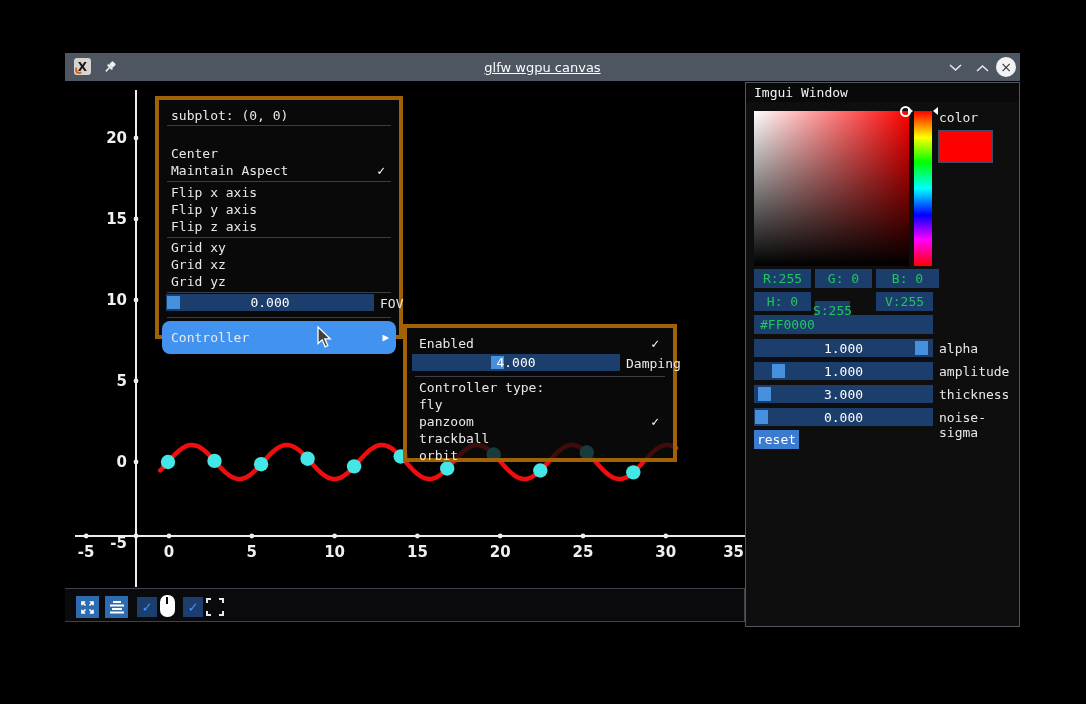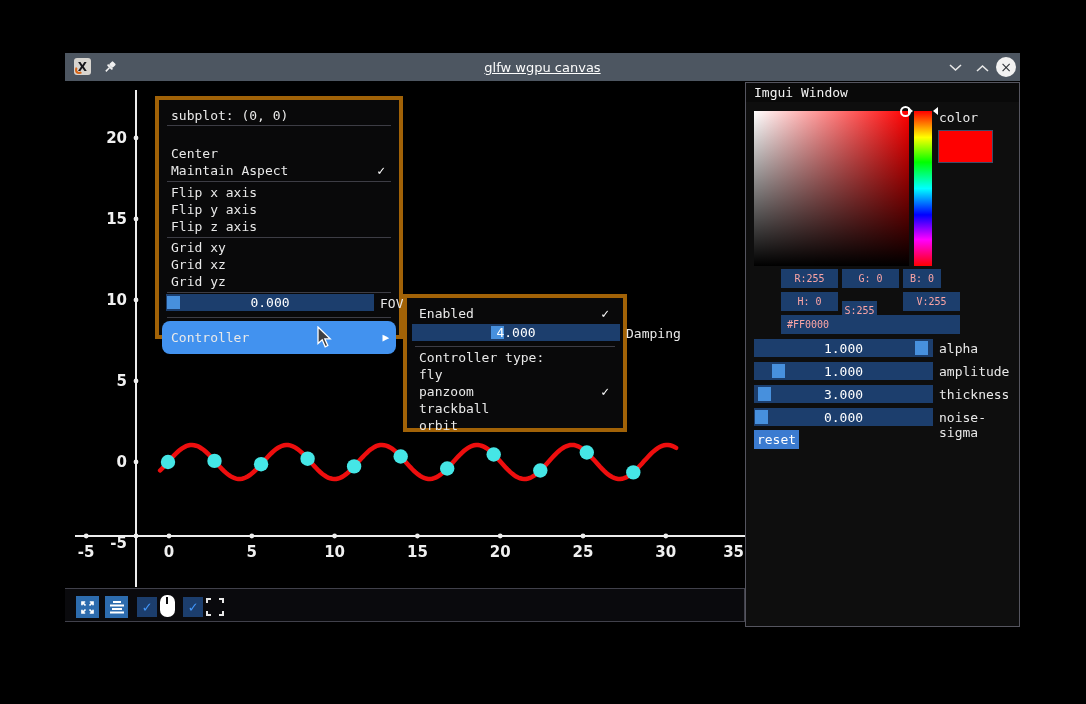--- a/index.html
+++ b/index.html
@@ -44,21 +44,21 @@
          background:linear-gradient(to bottom,rgba(0,0,0,0),#000),linear-gradient(to right,#fff,#f00);}
   #sv-indicator{left:154px;top:23px;width:11px;height:11px;border:2px solid #fff;border-radius:50%;box-sizing:border-box;}
   #hue-bar{left:168px;top:28px;width:18px;height:155px;
          background:linear-gradient(to bottom,#f00 0%,#ff0 17%,#0f0 33%,#0ff 50%,#00f 67%,#f0f 83%,#f00 100%);}
   .hue-arrow{width:0;height:0;border-top:4px solid transparent;border-bottom:4px solid transparent;top:24px;}
   #hue-arrow-l{left:162px;border-left:5px solid #fff;}
   #hue-arrow-r{left:187px;border-right:5px solid #fff;}
   #color-label{left:193px;top:27px;font-size:13px;}
   #color-swatch{left:192px;top:47px;width:55px;height:33px;border:1px solid #3f4c68;box-sizing:border-box;}
   .field{position:absolute;height:19px;background:#1c3e6d;display:flex;align-items:center;
-         justify-content:center;font-size:10px;color:#fca5a5;box-sizing:border-box;margin-left:27px;}
+         justify-content:center;font-size:13px;color:#22c55e;box-sizing:border-box;}
   .imslider{position:absolute;left:8px;width:179px;height:18px;background:#1c3e6d;}
   .imslider .grab{position:absolute;top:2px;bottom:2px;width:13px;background:#4790dd;}
   .imslider .val{position:absolute;left:0;right:0;top:0;bottom:0;display:flex;align-items:center;
          justify-content:center;font-size:13px;color:#ffffff;}
   .imlabel{position:absolute;left:193px;font-size:13px;}
   #reset-btn{left:8px;top:347px;width:45px;height:19px;background:#3b7bd0;display:flex;align-items:center;
          justify-content:center;font-size:13px;color:#fff;}
   
   #toolbar{left:65px;top:588px;width:680px;height:34px;background:#0a0a0d;z-index:3;box-sizing:border-box;
          border-top:1px solid #41414b;border-right:1px solid #41414b;border-bottom:1px solid #41414b;}
@@ -178,21 +178,21 @@
   <div class="abs" id="sv-square"></div>
   <div class="abs" id="sv-indicator"></div>
   <div class="abs" id="hue-bar"></div>
   <div class="abs hue-arrow" id="hue-arrow-l"></div>
   <div class="abs hue-arrow" id="hue-arrow-r"></div>
   <div class="abs" id="color-label">color</div>
   <div class="abs" id="color-swatch" style="background: rgb(255, 0, 0);"></div>
 
   <div class="field" style="left:8px;top:186px;width:57px">R:255</div>
   <div class="field" style="left:69px;top:186px;width:57px">G:  0</div>
-  <div class="field" style="left:130px;top:186px;width:38px">B:  0</div>
+  <div class="field" style="left:130px;top:186px;width:63px">B:  0</div>
   <div class="field" style="left:8px;top:209px;width:57px">H:  0</div>
   <div class="field" style="left:69px;top:218px;width:35px">S:255</div>
   <div class="field" style="left:130px;top:209px;width:57px">V:255</div>
   <div class="field" style="left:8px;top:232px;width:179px;justify-content:flex-start;padding-left:6px">#FF0000</div>
 
   <div class="imslider" style="top:256px">
     <div class="grab" style="left: calc(97% - 12.61px);"></div>
     <div class="val">1.000</div>
   </div>
   <div class="imlabel" style="top:258px">alpha</div>
@@ -240,21 +240,21 @@
     <div class="val">0.000</div>
   </div>
   <div class="sliderlabel" style="left:221px;top:196px">FOV</div>
   <div class="sep" style="top:217px"></div>
   <div class="menu-row active" style="top:221px">
     <span>Controller</span>
     <span class="marrow">▶</span>
   </div>
 </div>
 
-<div class="abs popup" style="left:403px;top:294px;width:224px;height:138px">
+<div class="abs popup" style="left:403px;top:324px;width:274px;height:138px">
   <div class="menu-row" style="top:7px">
     <span>Enabled</span>
     <span class="mcheck">✓</span>
   </div>
   <div class="track" style="left:5px;top:26px;width:208px">
     <div class="grab" style="left: calc(40.5% - 5.265px);"></div>
     <div class="val">4.000</div>
   </div>
   <div class="sliderlabel" style="left:219px;top:28px">Damping</div>
   <div class="sep" style="top:48px"></div>

